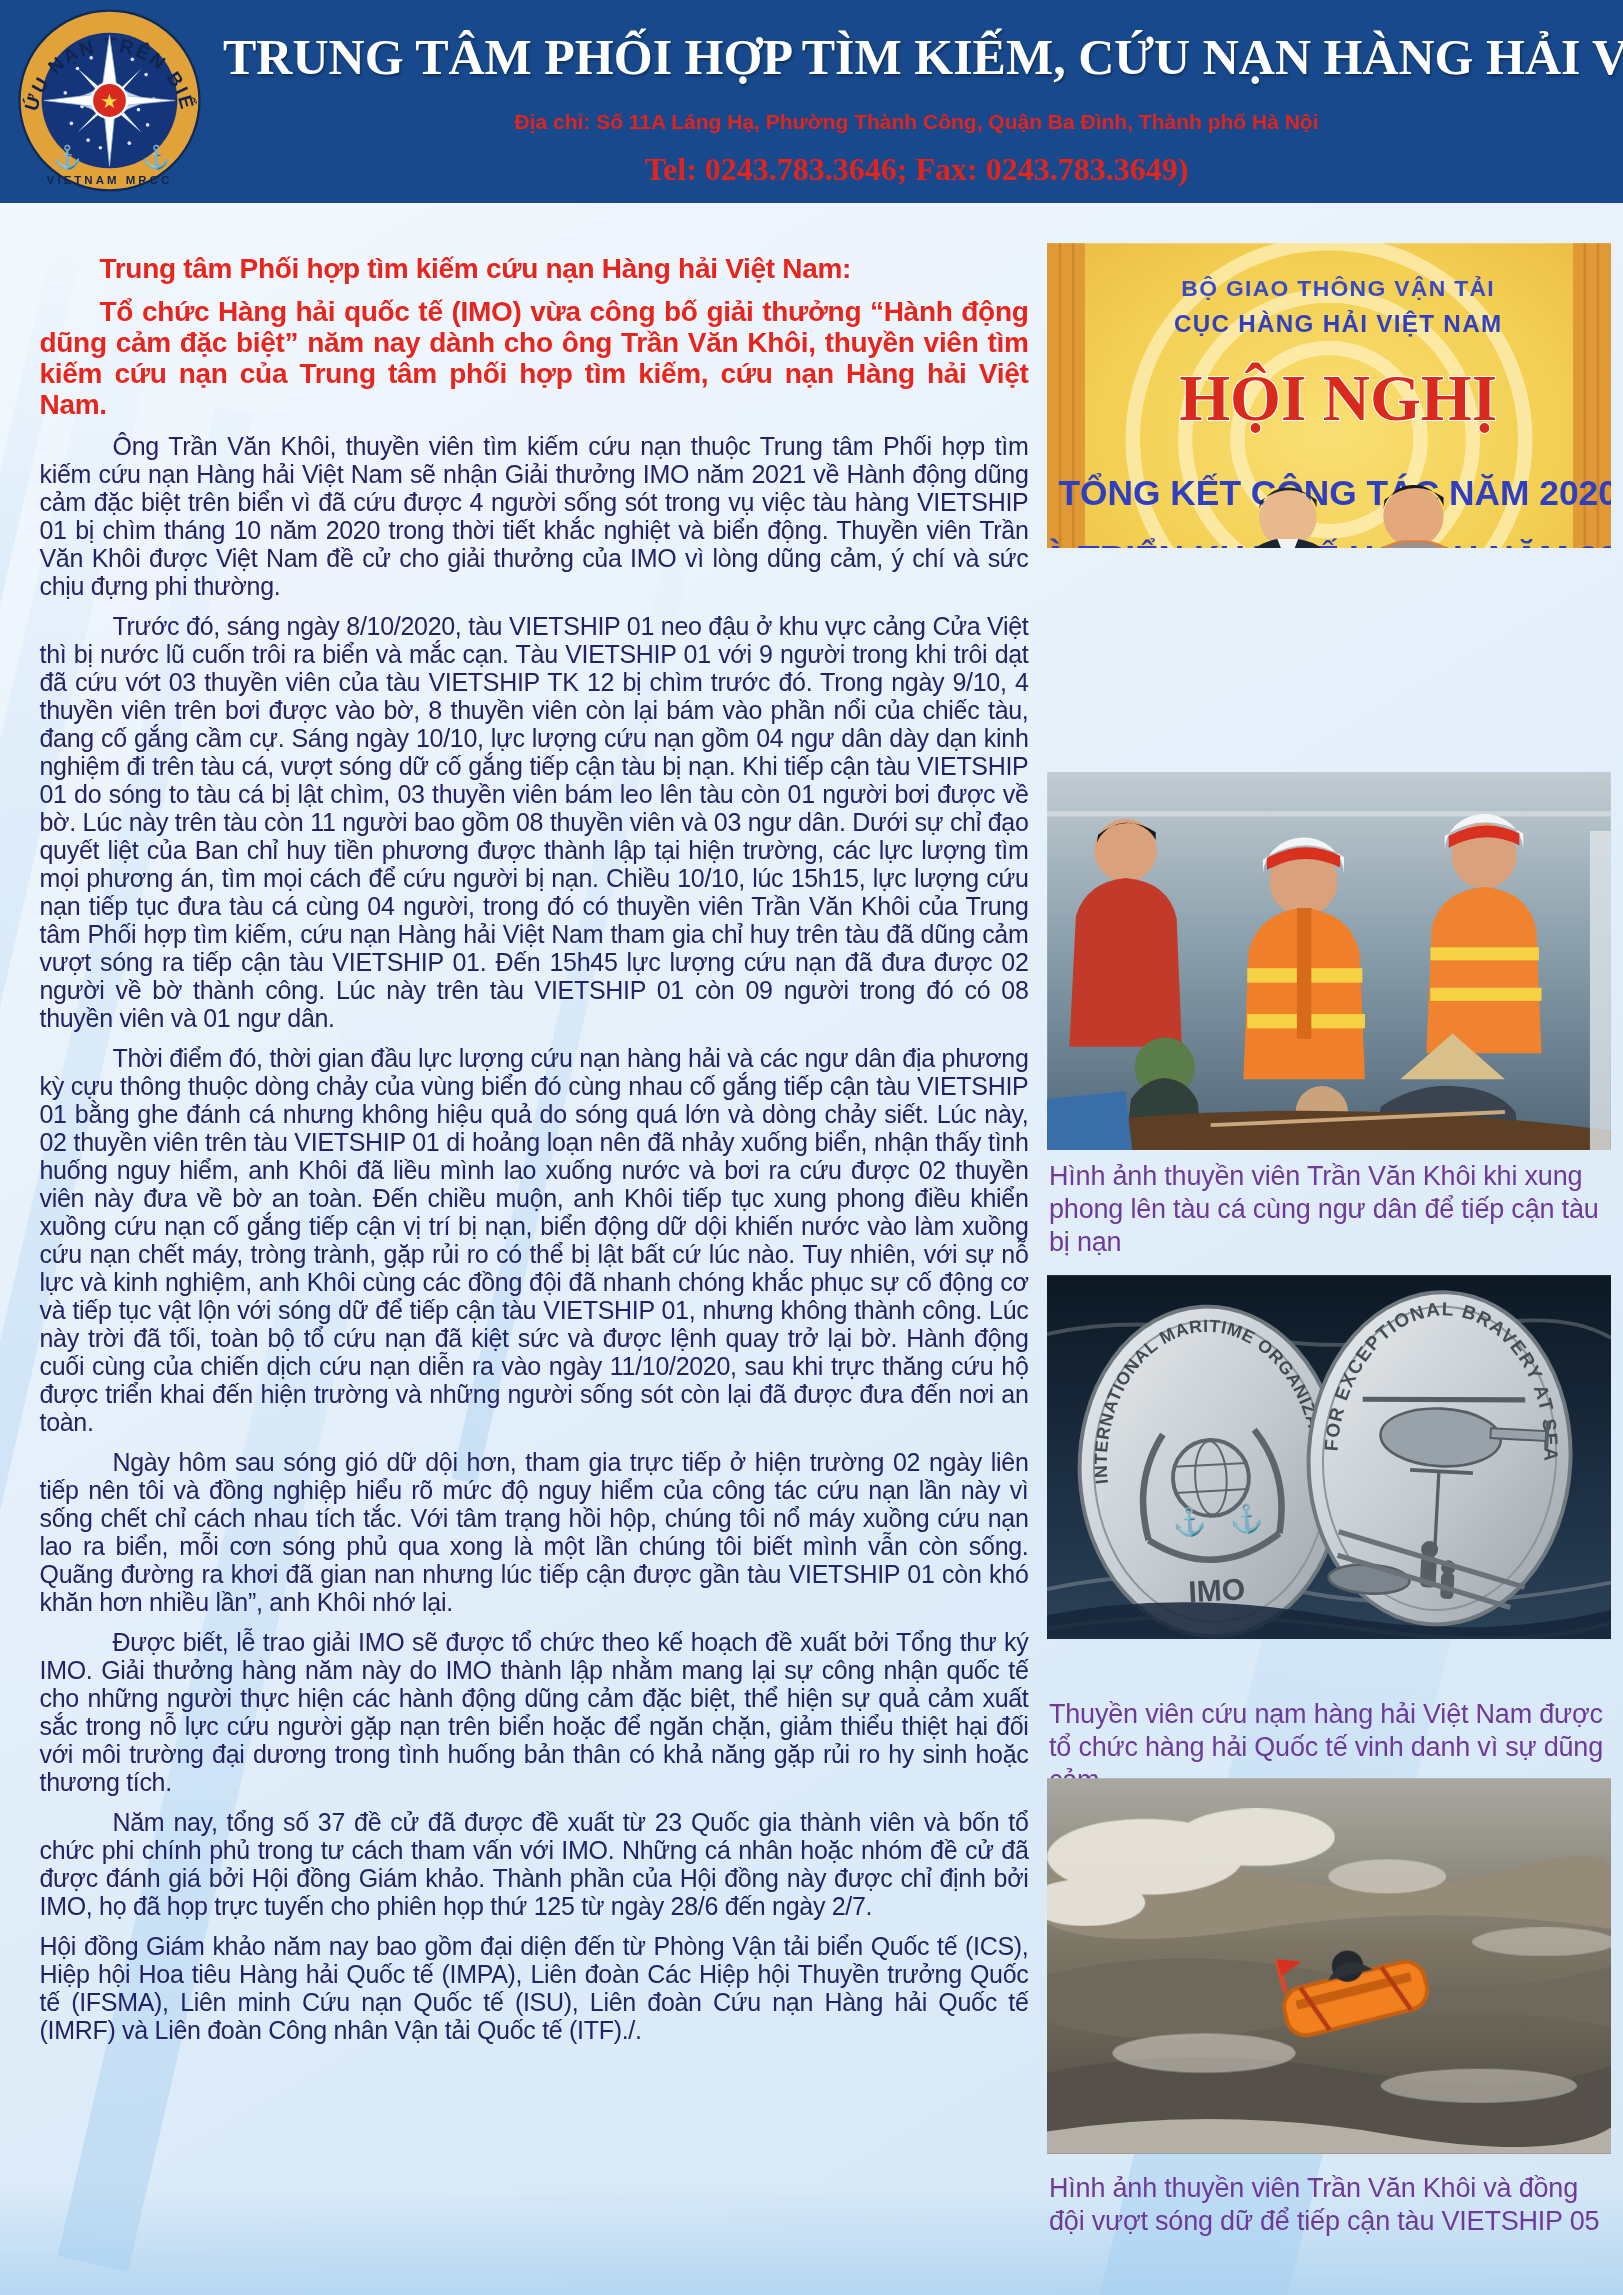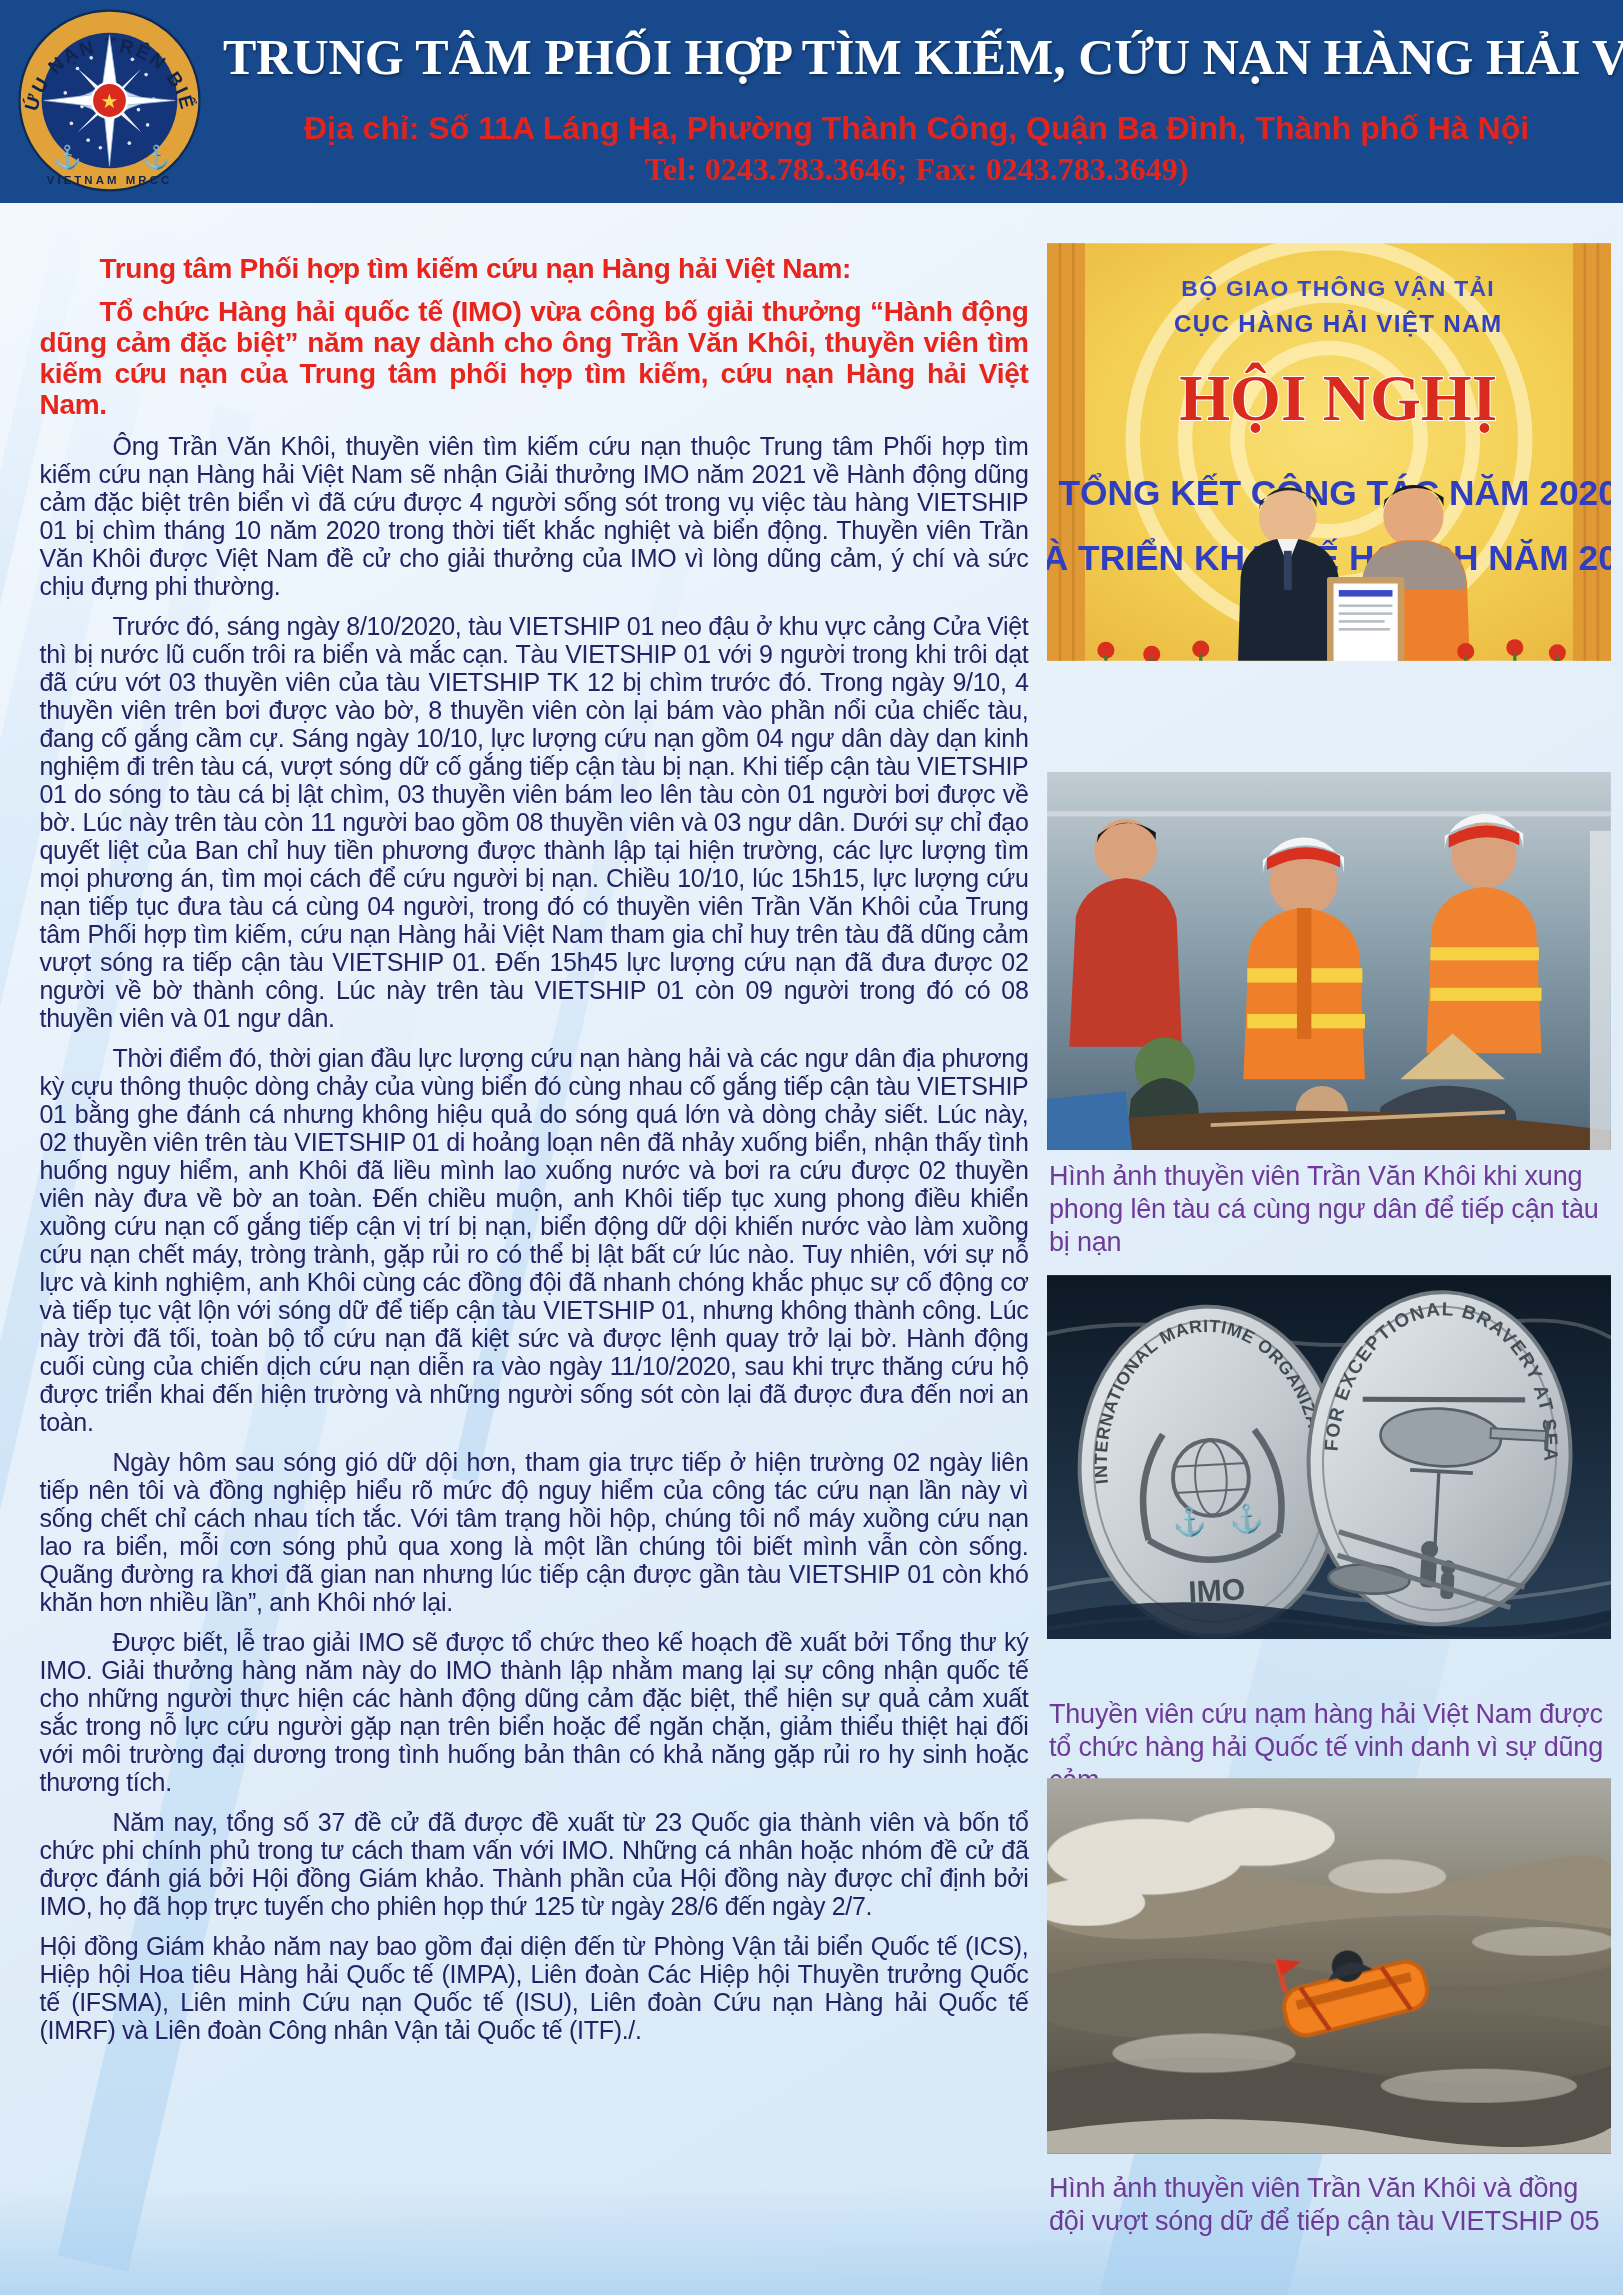--- a/index.html
+++ b/index.html
@@ -23,21 +23,21 @@
   .s7{left:687px;top:458px;width:26px;height:1047px;transform:rotate(13deg);
       background:linear-gradient(to bottom,rgba(150,198,238,0),rgba(150,198,238,.33));}
 
   
   .masthead{position:absolute;left:0;top:0;width:1623px;height:203px;background:#17498c;}
   .logo{position:absolute;left:18.3px;top:9.2px;width:183px;height:183px;}
   .org-title{position:absolute;left:223px;right:13px;top:27.5px;text-align:center;
              font-family:"Liberation Serif",serif;font-weight:bold;font-size:50px;
              color:#ffffff;letter-spacing:0px;white-space:nowrap;text-shadow:1.3px 2px 2.6px rgba(0,0,0,.35);}
   .org-address{position:absolute;left:223px;right:13px;top:110px;text-align:center;
-               font-size:32px;font-weight:bold;color:#e0251f;}
+               font-size:21px;font-weight:bold;color:#e0251f;}
   .org-phone{position:absolute;left:223px;right:13px;top:151px;text-align:center;
              font-family:"Liberation Serif",serif;font-size:32px;font-weight:bold;color:#e0251f;}
 
   
   .article{position:absolute;left:27.5px;top:241px;width:1013px;color:#232265;
            font-size:25px;line-height:28px;letter-spacing:-0.3px;text-align:justify;}
   .article p{margin:12px;}
   .red{color:#e8251c;font-weight:bold;font-size:28px;line-height:31px;}
   .kicker{text-indent:60px;text-align:left;}
   .h-line{text-align:left;}
@@ -47,21 +47,21 @@
   .para.no-indent{text-indent:0;}
 
   
   .figure{position:absolute;left:1047px;width:564px;overflow:hidden;}
   .caption{position:absolute;left:1049px;width:562px;color:#6e3a97;
            font-size:27px;line-height:33px;text-align:left;letter-spacing:-0.2px;}
   .cap1{top:669px;}
   .cap2{top:1160px;}
   .cap3{top:1655px;margin-top:43px;}
   .cap4{top:2172px;}
-  .f1{top:243px;height:418px;}
+  .f1{top:243px;height:305px;}
   .f2{top:772px;height:378px;}
   .f3{top:1275px;height:364px;}
   .f4{top:1778px;height:376px;}
 </style>
 </head>
 <body>
 
 <div class="page">
 
   <div class="streak s1"></div>

